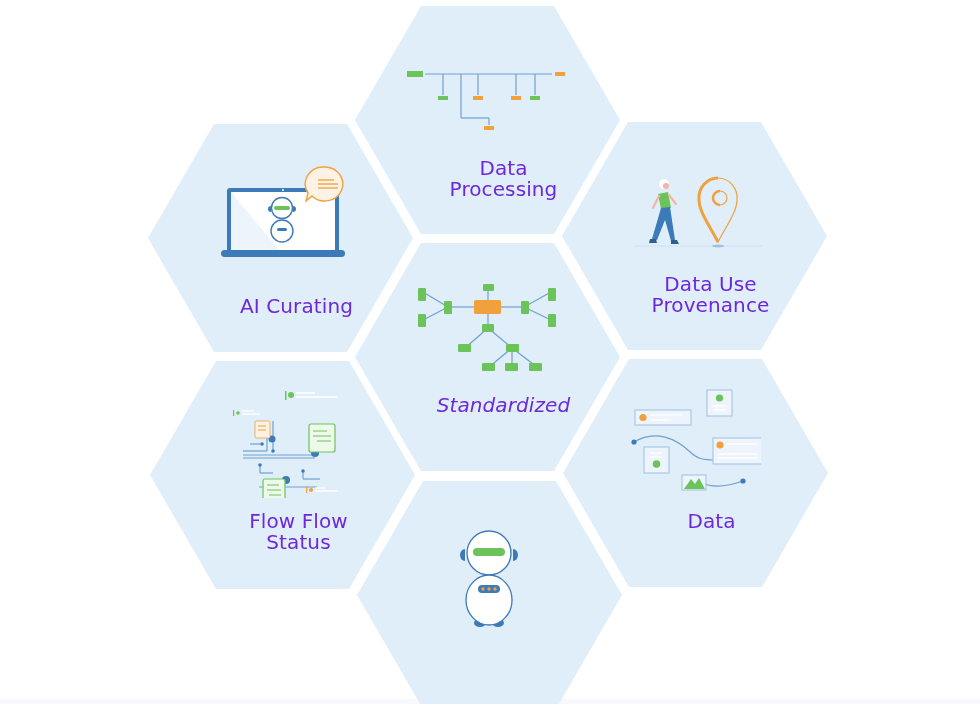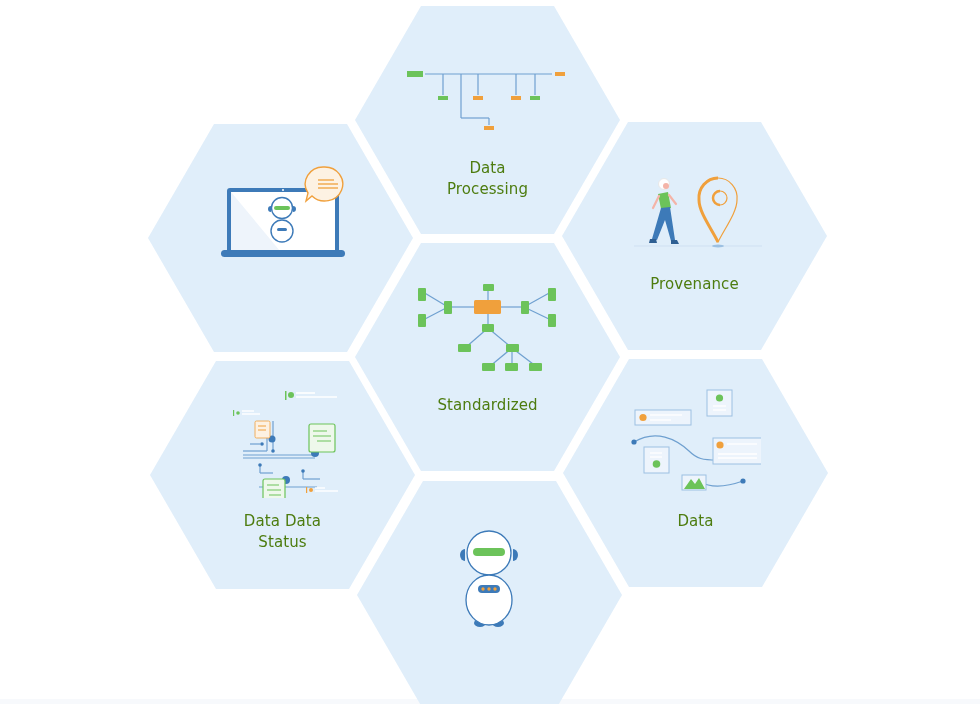--- a/index.html
+++ b/index.html
@@ -1,22 +1,22 @@
 <!DOCTYPE html>
 <html><head>
 <meta charset="utf-8">
 <style>
   html, body { margin: 0; padding: 0; background: #ffffff; }
   body { width: 980px; height: 704px; position: relative; overflow: hidden;
          font-family: "DejaVu Sans", "Liberation Sans", sans-serif; }
   .footer-strip { position: absolute; left: 0; top: 699px; width: 980px; height: 5px; background: #f7f9fc; }
   .hex { position: absolute; width: 265px; height: 228px; }
   .hex svg.bg { position: absolute; left: 0; top: 0; width: 265px; height: 228px; }
-  .hex .label { position: absolute; left: 0; width: 265px; text-align: center;
-                font-size: 15px; line-height: 21px; color: #4d7c0f; letter-spacing: 0.1px; }
+  .hex .label { position: absolute; left: 16px; width: 265px; text-align: center;
+                font-size: 20px; line-height: 21px; color: #6d28d9; letter-spacing: 0.1px; }
   .hex .label span { display: block; }
   .hex svg.icon { position: absolute; }
 </style>
 </head>
 <body>
 
 <div class="footer-strip"></div>
 
 <div class="hex" style="left:355px; top:6px;">
   <svg class="bg" viewBox="0 0 265 228">
@@ -60,20 +60,23 @@
     <circle cx="62" cy="42" r="10.5" fill="#ffffff" stroke="#3d7ab8" stroke-width="1.4"></circle>
     <rect x="54" y="40" width="16" height="4" rx="2" fill="#6cc35a"></rect>
     <path d="M51,40 a3,3 0 0 0 0,6z M73,40 a3,3 0 0 1 0,6z" fill="#3d7ab8"></path>
     <circle cx="62" cy="65" r="11" fill="#ffffff" stroke="#3d7ab8" stroke-width="1.4"></circle>
     <rect x="57" y="62" width="10" height="3" rx="1.5" fill="#3d7ab8"></rect>
     <path d="M104,1 a18,17 0 1 1 -12,29 l-6,5 l2,-8 a18,17 0 0 1 16,-26z" fill="#fdf2e3" stroke="#f0a03c" stroke-width="1.4"></path>
     <line x1="98" y1="14" x2="114" y2="14" stroke="#f0a03c" stroke-width="1.3"></line>
     <line x1="98" y1="18" x2="118" y2="18" stroke="#f0a03c" stroke-width="1.3"></line>
     <line x1="98" y1="22" x2="118" y2="22" stroke="#f0a03c" stroke-width="1.3"></line>
   </svg>
+  <div class="label" style="top:172px">
+    <span>AI Curating</span>
+  </div>
 </div>
 
 <div class="hex" style="left:562px; top:122px;">
   <svg class="bg" viewBox="0 0 265 228">
       <polygon points="0,114 66,0 199,0 265,114 199,228 66,228" fill="#e0eefa"></polygon>
     </svg>
   <svg class="icon" style="left:72px;top:52px;width:130px;height:75px" viewBox="0 0 130 75">
     <line x1="0" y1="72" x2="128" y2="72" stroke="#cfe0f2" stroke-width="1"></line>
     <ellipse cx="84" cy="72" rx="6" ry="1.5" fill="#9cc0e2"></ellipse>
 
@@ -85,25 +88,26 @@
     <path d="M27,34 L36,33 L41,66 L37,67 L31,46 L23,66 L18,65z" fill="#3d7ab8"></path>
     <path d="M16,65 L22,65 L23,69 L15,69z" fill="#2e5f93"></path>
     <path d="M37,66 L43,66 L45,70 L37,70z" fill="#2e5f93"></path>
 
     <path d="M84,4 a19,20 0 0 1 19,22 c0,12 -12,28 -19,42 c-7,-14 -19,-30 -19,-42 a19,20 0 0 1 19,-22z" fill="none" stroke="#f0a03c" stroke-width="1.2"></path>
     <path d="M84,4 a19,20 0 0 0 -19,22 c0,12 12,28 19,42" fill="none" stroke="#f0a03c" stroke-width="3"></path>
     <circle cx="86" cy="24" r="7" fill="none" stroke="#f0a03c" stroke-width="1.2"></circle>
     <path d="M86,17 a7,7 0 0 0 0,14" fill="none" stroke="#f0a03c" stroke-width="2.5"></path>
   </svg>
   <div class="label" style="top:152px">
+    <span>Data Use</span>
     <span>Provenance</span>
   </div>
 </div>
 
-<div class="hex" style="left:355px; top:243px;">
+<div class="hex" style="left:355px; top:243px;font-style:italic;">
   <svg class="bg" viewBox="0 0 265 228">
       <polygon points="0,114 66,0 199,0 265,114 199,228 66,228" fill="#e0eefa"></polygon>
     </svg>
   <svg class="icon" style="left:60px;top:38px;width:145px;height:95px" viewBox="0 0 145 95">
     <g stroke="#6fa0d0" stroke-width="1.2" fill="none">
       <line x1="8" y1="11" x2="33" y2="26"></line>
         <line x1="8" y1="39" x2="33" y2="26"></line>
       <line x1="33" y1="26" x2="62" y2="26"></line>
         <line x1="84" y1="26" x2="109" y2="26"></line>
       <line x1="109" y1="26" x2="136" y2="11"></line>
@@ -183,21 +187,21 @@
     <rect x="38" y="96" width="22" height="22" rx="2" fill="#eef8eb" stroke="#6cc35a" stroke-width="1.2"></rect>
     <line x1="42" y1="102" x2="54" y2="102" stroke="#6cc35a" stroke-width="1"></line>
       <line x1="42" y1="107" x2="56" y2="107" stroke="#6cc35a" stroke-width="1"></line>
       <line x1="44" y1="112" x2="56" y2="112" stroke="#6cc35a" stroke-width="1"></line>
     <rect x="81" y="104" width="1.2" height="6" fill="#f0a03c"></rect>
       <circle cx="86" cy="107" r="2" fill="#f0a03c"></circle>
     <line x1="90" y1="105" x2="100" y2="105" stroke="#ffffff" stroke-width="1.4"></line>
       <line x1="90" y1="108" x2="113" y2="108" stroke="#ffffff" stroke-width="1.4"></line>
   </svg>
   <div class="label" style="top:150px">
-    <span>Data Data</span>
+    <span>Flow Flow</span>
     <span>Status</span>
   </div>
 </div>
 
 <div class="hex" style="left:563px; top:359px;">
   <svg class="bg" viewBox="0 0 265 228">
       <polygon points="0,114 66,0 199,0 265,114 199,228 66,228" fill="#e0eefa"></polygon>
     </svg>
   <svg class="icon" style="left:68px;top:30px;width:130px;height:105px" viewBox="0 0 130 105">
     <path d="M3,53 C25,40 45,50 58,62 C66,70 72,71 86,71" fill="none" stroke="#6fa0d0" stroke-width="1.2"></path>

